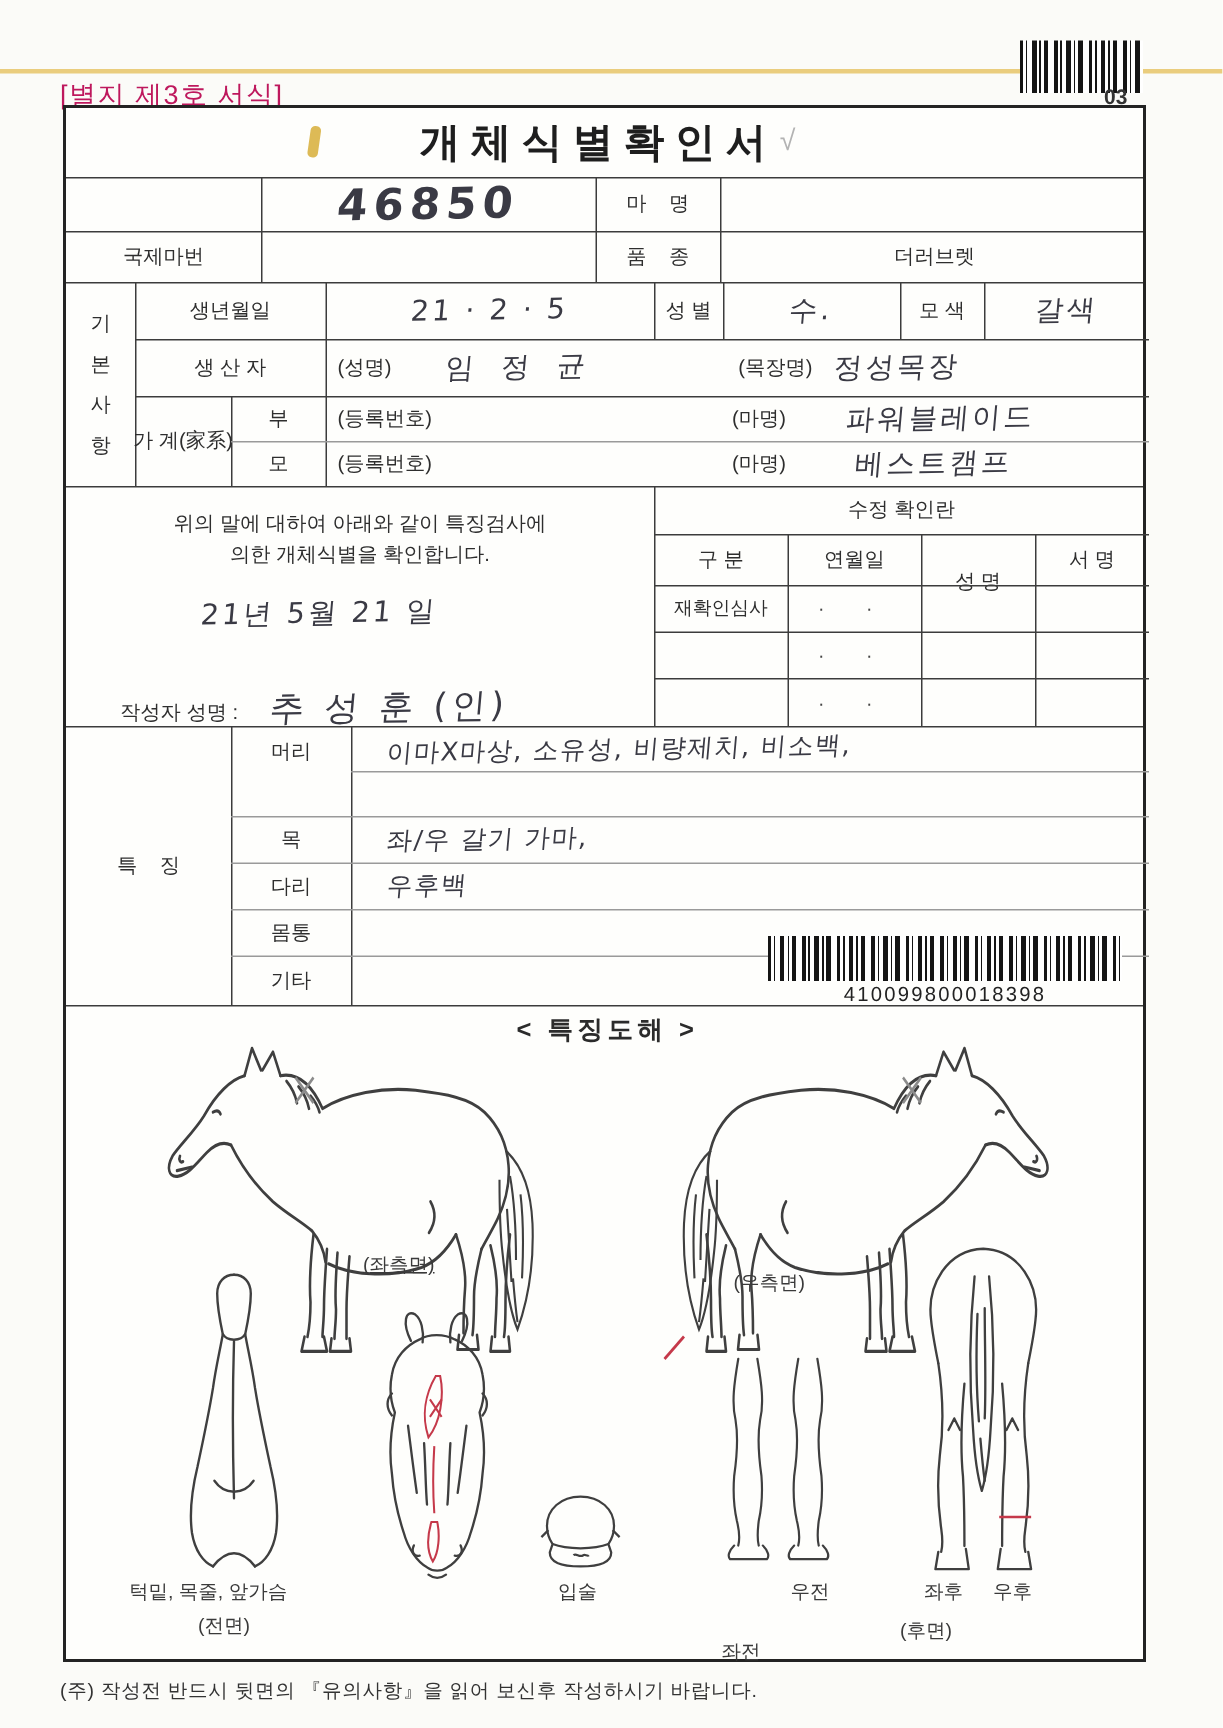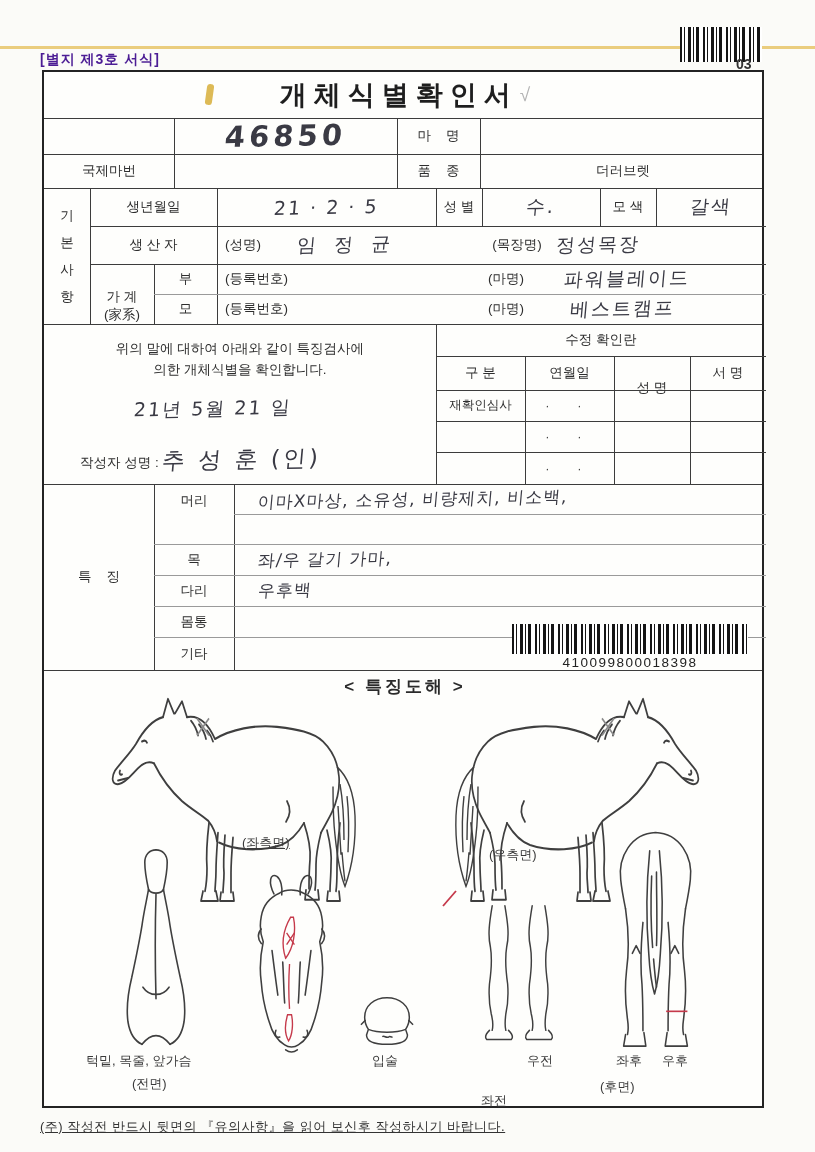--- a/index.html
+++ b/index.html
@@ -6,21 +6,21 @@
   html,body { width:815px; height:1152px; }
   body {
     position:relative;
     font-family:"Liberation Sans", sans-serif;
     background:#fbfbf8;
     color:#2b2b2b;
     overflow:hidden;
   }
   .abs { position:absolute; }
   .scanline { left:0; top:46px; width:815px; height:3px; background:#e6c468; opacity:.85; }
-  .formnote { left:40px; top:51px; font-size:14px; color:#4c1d95; letter-spacing:1px;font-weight:bold; }
+  .formnote { left:40px; top:51px; font-size:18px; color:#be185d; letter-spacing:1px; }
   .pagenum { left:736px; top:56px; font-size:14px; font-weight:bold; color:#333; }
   .barcode {
     background:repeating-linear-gradient(90deg,
       #151515 0 2px, #fff 2px 4px, #151515 4px 5px, #fff 5px 8px,
       #151515 8px 11px, #fff 11px 13px, #151515 13px 14px, #fff 14px 16px,
       #151515 16px 19px, #fff 19px 23px);
   }
   .bc-top { left:680px; top:27px; width:82px; height:35px; }
   .table-frame { left:42px; top:70px; width:722px; height:1038px; border:2.5px solid #232323; background:#fefefc; }
   .hline { position:absolute; left:0; width:100%; border-top:1.5px solid #3c3c3c; }
@@ -39,21 +39,21 @@
     white-space:pre;
   }
   .hand-big { font-size:29px; font-weight:bold; letter-spacing:4px; }
   .hand-md  { font-size:19px; letter-spacing:2px; }
   .hand-sm  { font-size:17px; letter-spacing:1px; }
   .statement { font-size:13.5px; line-height:21px; text-align:center; color:#2e2e2e; }
   .dots { font-size:13px; letter-spacing:12px; color:#444; }
   .bc-num { font-size:13.5px; letter-spacing:1.5px; color:#222; text-align:center; }
   .diagram-label { font-size:13px; color:#3a3a3a; white-space:pre; }
   svg { position:absolute; overflow:visible; }
-  .footer { left:40px; top:1118px; font-size:13px; color:#333; letter-spacing:.5px;text-decoration:underline; }
+  .footer { left:40px; top:1118px; font-size:13px; color:#333; letter-spacing:.5px; }
 </style>
 </head>
 <body>
 
 <div class="abs scanline"></div>
 <div class="abs bc-top barcode"></div>
 <div class="abs formnote">[별지 제3호 서식]</div>
 <div class="abs pagenum">03</div>
 
 <div class="abs table-frame">
@@ -131,21 +131,21 @@
   </div>
   <div class="cell cell-left" style="left:173px;top:154px;width:549px;height:38px;padding-left:8px;gap:14px;">
     <span class="lbl">(성명)</span>
     <span class="hand hand-md" style="margin-left:22px;">임  정  균</span>
     <span class="lbl" style="margin-left:86px;">(목장명)</span>
     <span class="hand hand-md">정성목장</span>
   </div>
   <div class="hline" style="top:192px;left:46px;width:676px;"></div>
 
   <div class="vline" style="left:110px;top:192px;height:60px;"></div>
-  <div class="cell" style="left:46px;top:192px;width:64px;height:60px;flex-direction:column;justify-content:flex-end;">
+  <div class="cell" style="left:46px;top:192px;width:64px;height:60px;flex-direction:row;">
     <span class="lbl">가 계</span>
     <span class="lbl">(家系)</span>
   </div>
   <div class="cell" style="left:110px;top:192px;width:63px;height:30px;">
     <span class="lbl">부</span>
   </div>
   <div class="cell cell-left" style="left:173px;top:192px;width:549px;height:30px;padding-left:8px;">
     <span class="lbl">(등록번호)</span>
     <span class="lbl" style="margin-left:200px;">(마명)</span>
     <span class="hand hand-md" style="margin-left:40px;">파워블레이드</span>
@@ -161,21 +161,21 @@
   </div>
   <div class="hline" style="top:252px;"></div>
 
   <div class="vline" style="left:392px;top:252px;height:160px;"></div>
   <div class="abs" style="left:0;top:252px;width:392px;height:160px;">
     <div class="statement" style="margin-top:14px;">
       <div>위의 말에 대하여 아래와 같이 특징검사에</div>
       <div>의한 개체식별을 확인합니다.</div>
     </div>
     <div class="hand hand-md" style="position:absolute;left:90px;top:72px;">21년 5월 21 일</div>
-    <div class="abs" style="left:36px;top:120px;display:flex;align-items:baseline;gap:3px;">
+    <div class="abs" style="left:36px;top:132px;display:flex;align-items:baseline;gap:21px;">
       <span class="lbl">작성자 성명 :</span>
       <span class="hand" style="font-size:23px;letter-spacing:3px;">추 성 훈 (인)</span>
     </div>
   </div>
 
   <div class="cell" style="left:392px;top:252px;width:330px;height:32px;">
     <span class="lbl">수정 확인란</span>
   </div>
   <div class="hline" style="top:284px;left:392px;width:330px;"></div>
   <div class="vline" style="left:481px;top:284px;height:128px;"></div>

